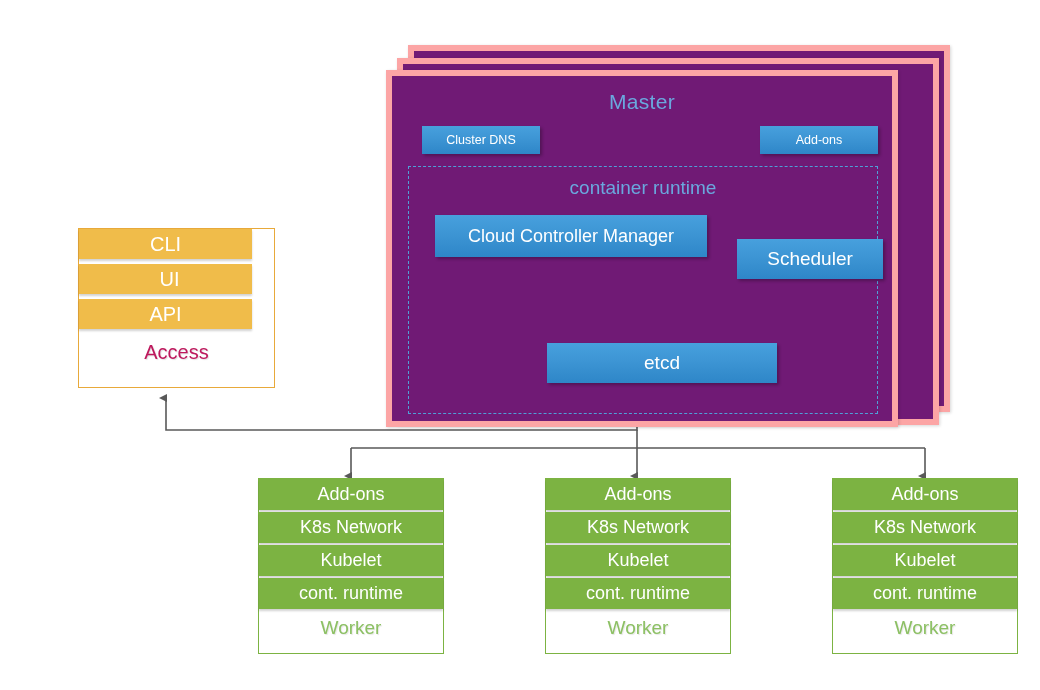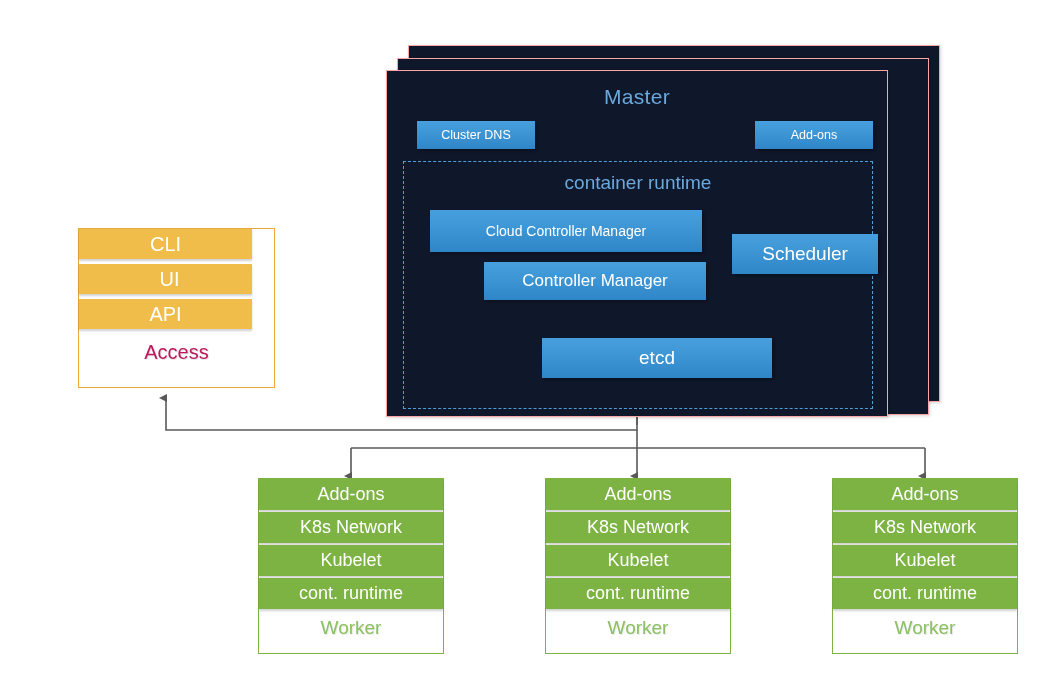--- a/index.html
+++ b/index.html
@@ -14,22 +14,22 @@
     position: relative;
     width: 1040px;
     height: 690px;
     background: #ffffff;
     overflow: hidden;
   }
 
   
   .master-layer {
     position: absolute;
-    background: #0f172a;
-    border: 1px solid #fca5a5;
+    background: #701a75;
+    border: 6px solid #fca5a5;
     box-shadow: 1px 1px 3px rgba(0,0,0,0.16);
   }
   #master-layer-back  { left: 408px; top: 45px;  width: 530px; height: 355px; }
   #master-layer-mid   { left: 397px; top: 58px;  width: 530px; height: 355px; }
   #master-panel       { left: 386px; top: 70px;  width: 500px; height: 345px; }
 
   .master-title {
     position: absolute;
     left: 0; right: 0;
     top: 14px;
@@ -67,21 +67,21 @@
   }
   .cr-title {
     position: absolute;
     left: 0; right: 0;
     top: 10px;
     text-align: center;
     font-size: 19px;
     color: #6aa8de;
   }
 
-  #cloud-controller-manager { left: 26px;  top: 48px;  width: 272px; height: 42px; font-size: 14px; }
+  #cloud-controller-manager { left: 26px;  top: 48px;  width: 272px; height: 42px; font-size: 18px; }
   #controller-manager       { left: 80px;  top: 100px; width: 222px; height: 38px; font-size: 17px; }
   #etcd                     { left: 138px; top: 148px; width: 230px; height: 40px; font-size: 19px; margin-top: 28px; }
   #scheduler                { left: 328px; top: 72px;  width: 146px; height: 40px; font-size: 19px; }
   #api-server               { left: 26px;  top: 212px; width: 450px; height: 42px; font-size: 19px; }
 
   
   #access-panel {
     position: absolute;
     left: 78px;
     top: 228px;
@@ -215,21 +215,20 @@
 
     <div class="blue-box" id="cluster-dns">Cluster DNS</div>
 
     <div class="blue-box" id="master-addons">Add-ons</div>
 
     <div id="container-runtime">
       <div class="cr-title">container runtime</div>
 
       <div class="blue-box" id="cloud-controller-manager">Cloud Controller Manager</div>
 
-      <div class="blue-box" id="controller-manager">Controller Manager</div>
 
       <div class="blue-box" id="etcd">etcd</div>
 
       <div class="blue-box" id="scheduler">Scheduler</div>
 
     </div>
   </div>
 
   <div id="access-panel">
     <div class="orange-row" id="access-cli">CLI</div>

